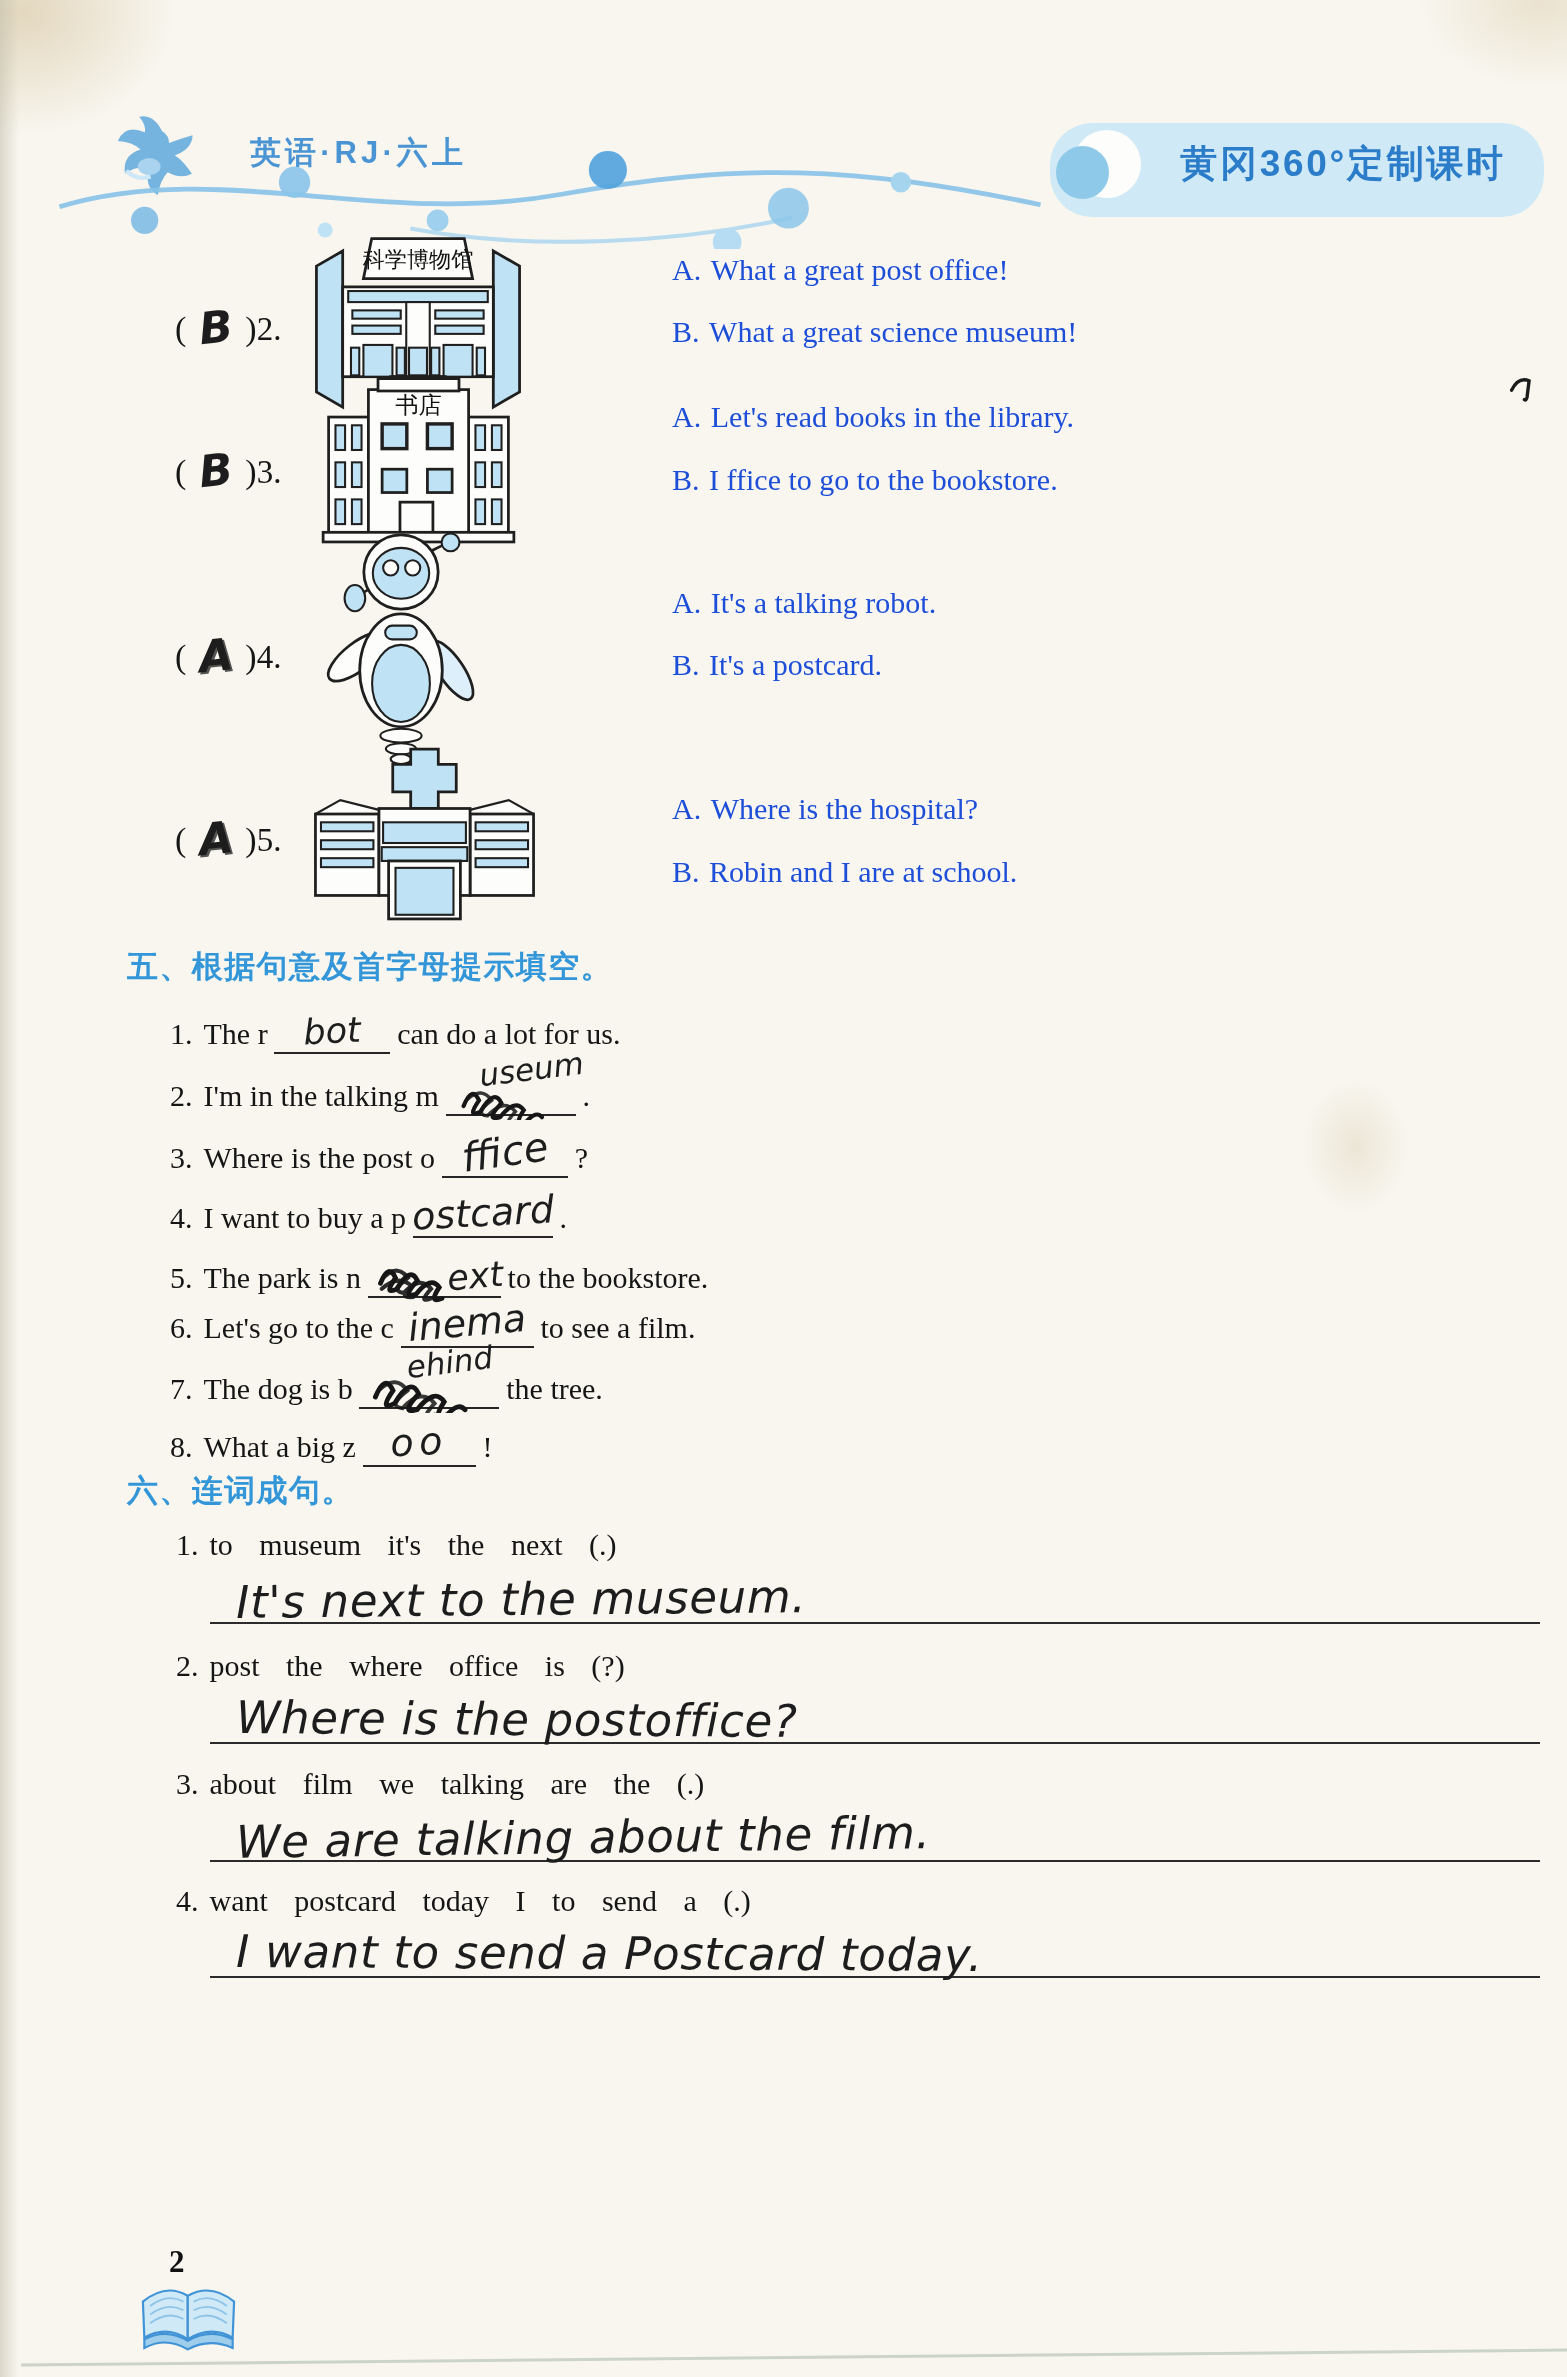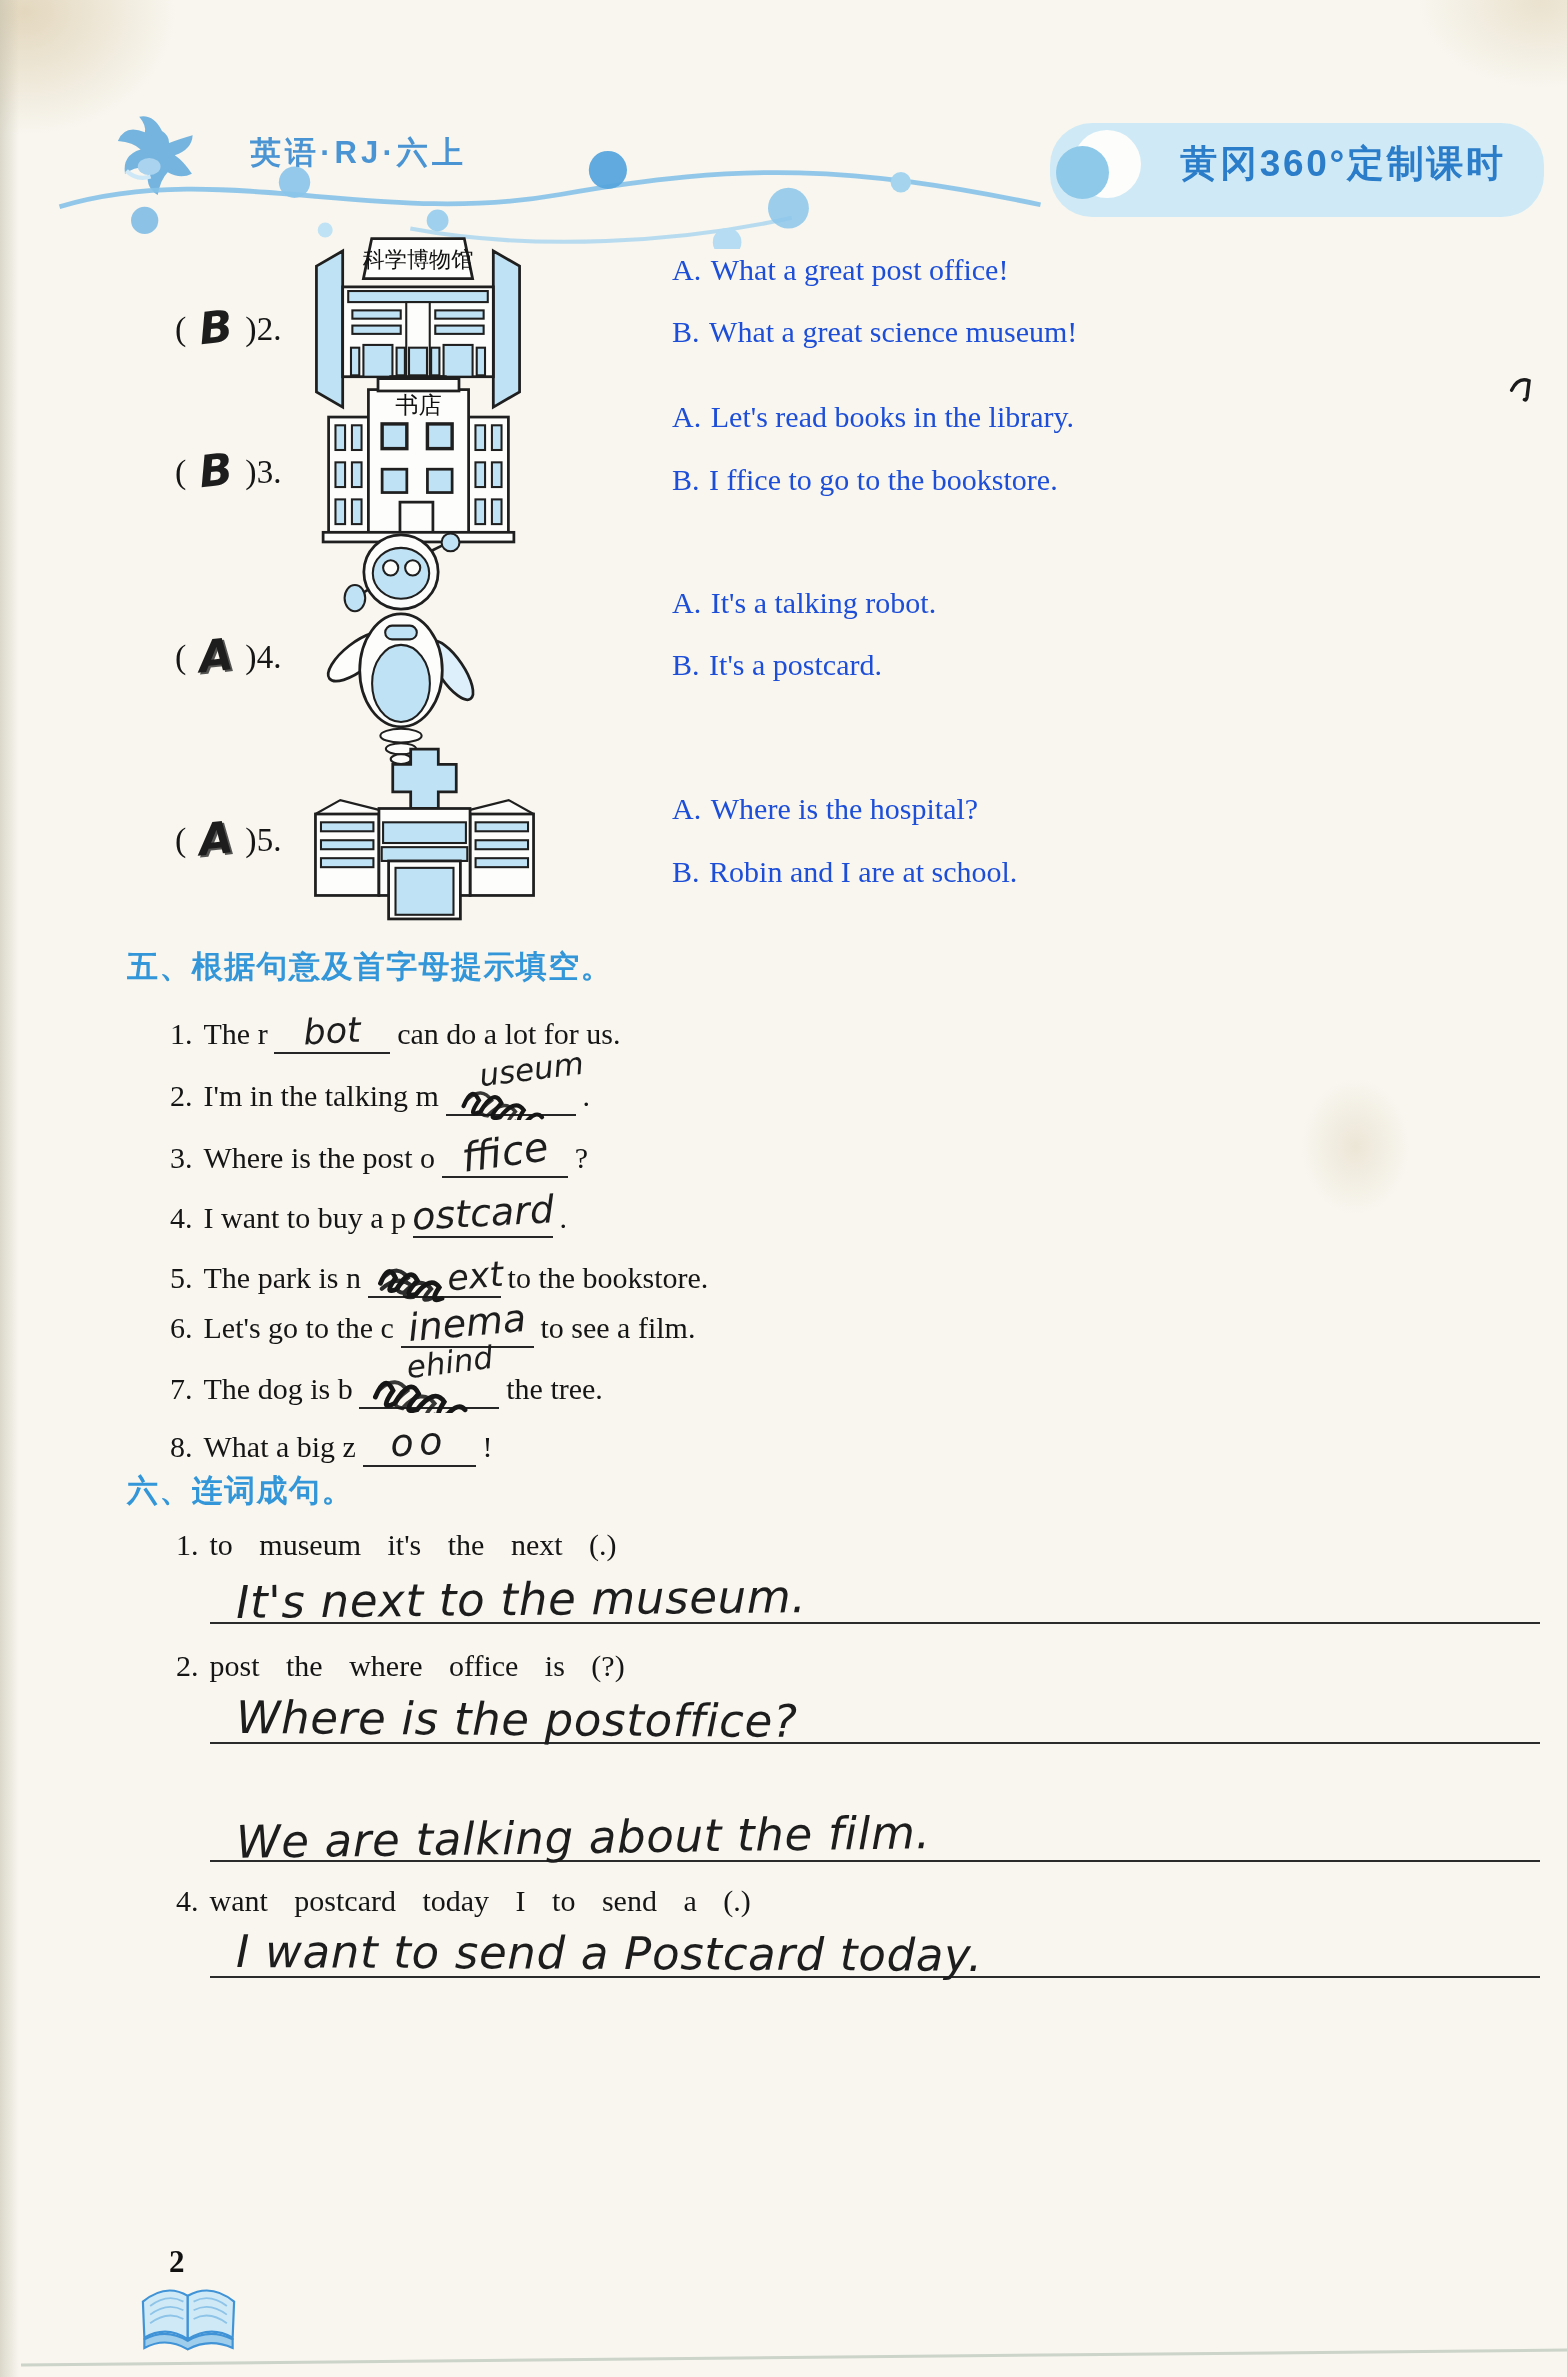--- a/index.html
+++ b/index.html
@@ -248,20 +248,23 @@
     <span class="hand aw r1">It's next to the museum.</span>
   </div>
 
   <div class="f6row" style="top:1649px">
     <span class="no">2.</span><span class="prompt">post the where office is (?)</span>
   </div>
   <div class="ansline" style="top:1687px">
     <span class="hand aw r2">Where is the postoffice?</span>
   </div>
 
+  <div class="f6row" style="top:1767px">
+    <span class="no">3.</span><span class="prompt">about film we talking are the (.)</span>
+  </div>
   <div class="ansline" style="top:1805px">
     <span class="hand aw r3">We are talking about the film.</span>
   </div>
 
   <div class="f6row" style="top:1884px">
     <span class="no">4.</span><span class="prompt">want postcard today I to send a (.)</span>
   </div>
   <div class="ansline" style="top:1921px">
     <span class="hand aw r4">I want to send a Postcard today.</span>
   </div>

